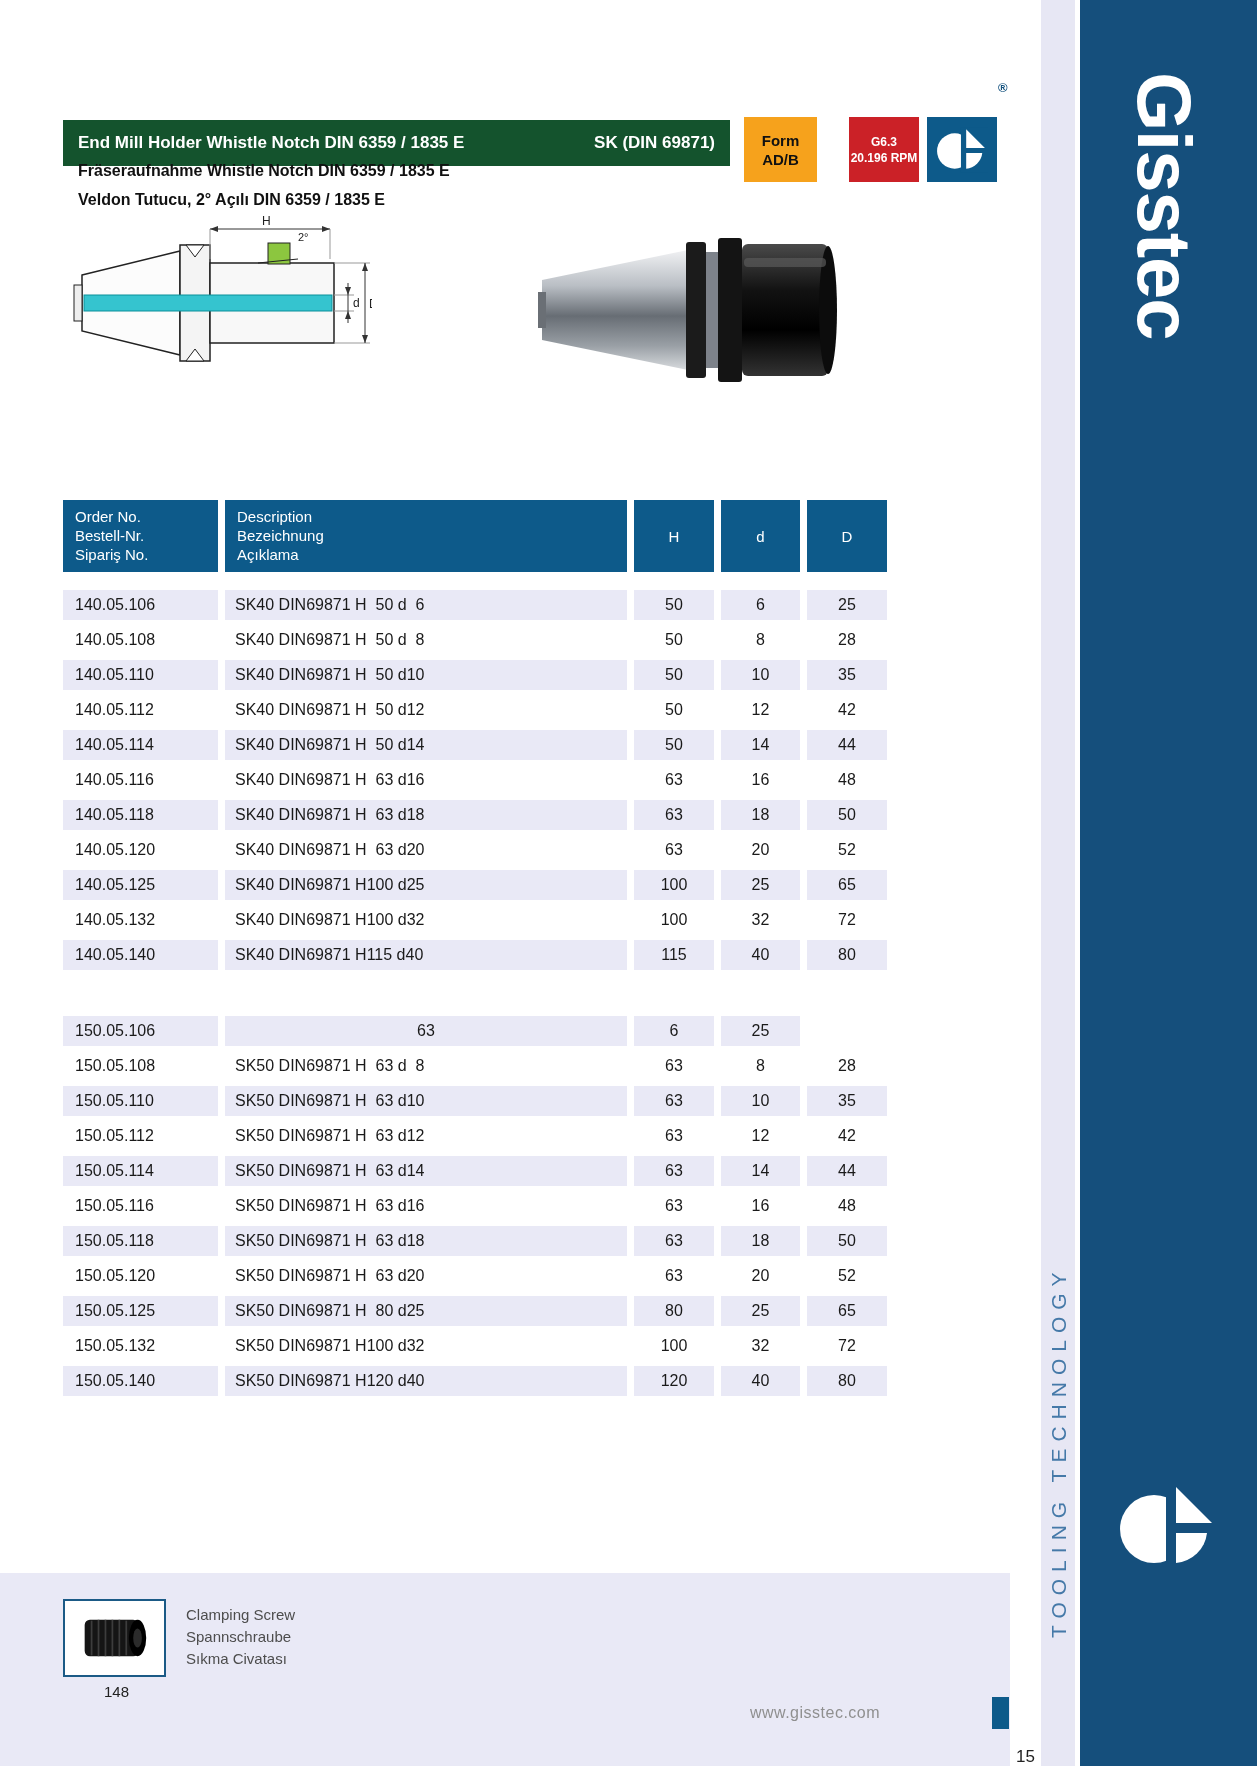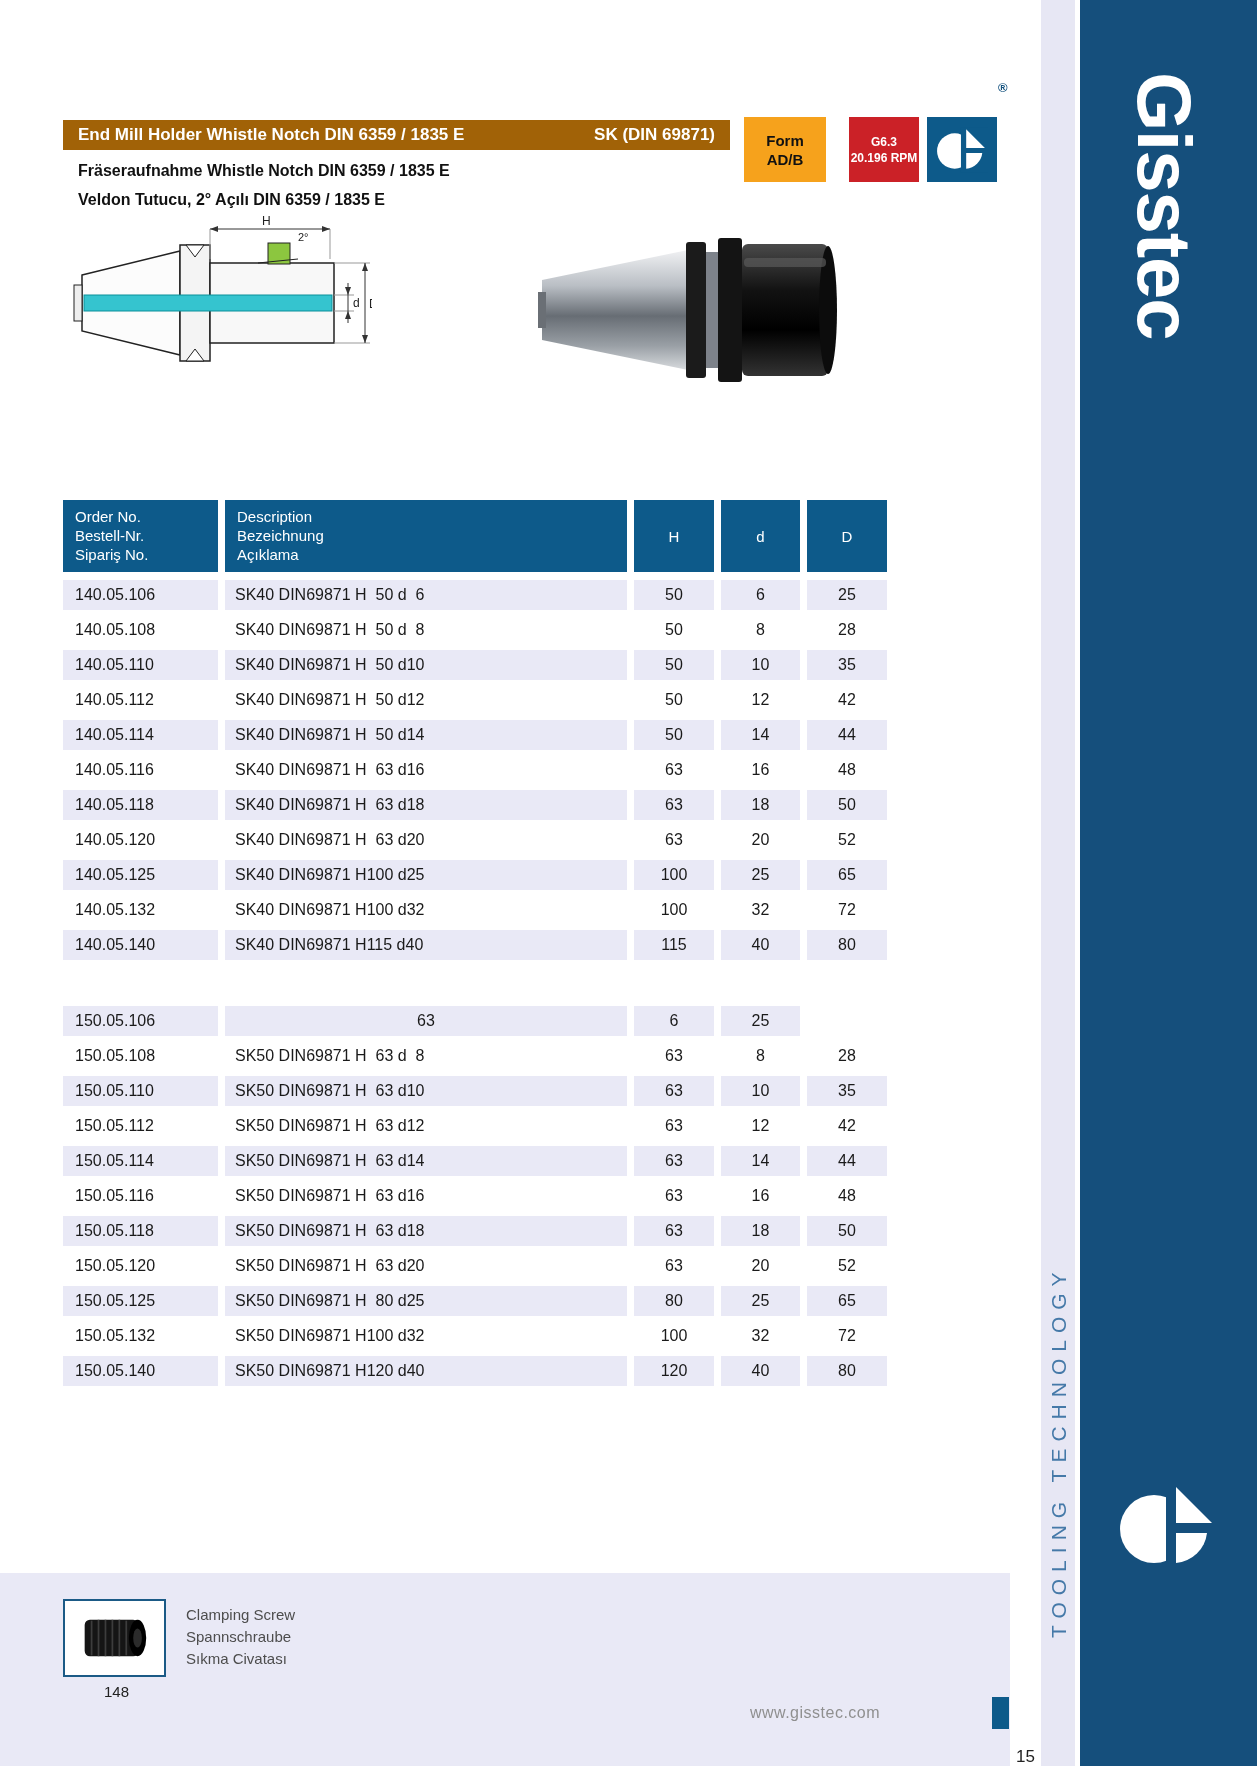--- a/index.html
+++ b/index.html
@@ -1,44 +1,44 @@
 <!DOCTYPE html>
 <html><head>
 <meta charset="utf-8">
 <style>
   html,body{margin:0;padding:0;}
   body{width:1257px;height:1766px;position:relative;background:#ffffff;
        font-family:"Liberation Sans",sans-serif;color:#1a1a1a;overflow:hidden;}
   #page{position:absolute;inset:0;}
 
   
-  .title-bar{position:absolute;left:63px;top:120px;width:667px;height:30px;
-    background:#a16207;color:#fff;display:flex;justify-content:space-between;
+  .title-bar{position:absolute;left:63px;top:120px;width:667px;height:46px;
+    background:#14532d;color:#fff;display:flex;justify-content:space-between;
     align-items:center;padding:0 15px;box-sizing:border-box;font-weight:bold;font-size:17px;}
   .subtitle{position:absolute;left:78px;font-weight:bold;font-size:16px;color:#111;}
   .sub1{top:162px;} .sub2{top:191px;}
 
   .badge{position:absolute;top:117px;height:65px;display:flex;flex-direction:column;
     justify-content:center;align-items:center;text-align:center;font-weight:bold;box-sizing:border-box;}
-  .badge-form{left:744px;width:82px;background:#f6a21c;color:#111;font-size:15px;line-height:19px;}
+  .badge-form{left:744px;width:73px;background:#f6a21c;color:#111;font-size:15px;line-height:19px;}
   .badge-balance{left:833px;width:70px;background:#cb2127;color:#fff;font-size:12px;line-height:16px;margin-left:16px;}
   .logo-square{position:absolute;left:927px;top:117px;width:70px;height:65px;background:#0d5a8a;
     display:flex;align-items:center;justify-content:center;}
 
   
   .drawing{position:absolute;left:72px;top:213px;}
   .photo{position:absolute;left:538px;top:228px;}
 
   
   .t-grid{display:grid;grid-template-columns:155px 402px 80px 79px 80px;column-gap:7px;}
   .t-head{position:absolute;left:63px;top:500px;width:824px;}
   .t-head .hc{background:#0d5a8a;color:#fff;font-size:15px;line-height:19px;height:72px;
     box-sizing:border-box;padding:7px 15px 0 12px;}
   .t-head .hc.center{display:flex;align-items:center;justify-content:center;padding:0;}
-  .t-section{position:absolute;left:63px;width:824px;}
+  .t-section{position:absolute;left:63px;width:824px;margin-top:10px;}
   .sec-sk40{top:580px;} .sec-sk50{top:1006px;}
   .t-row{height:30px;margin-bottom:5px;}
   .t-row .cell{font-size:16px;line-height:30px;color:#1a1a1a;}
   .t-row.alt .cell{background:#e9e9f6;}
   .cell.order{padding-left:12px;}
   .cell.desc{padding-left:10px;white-space:pre;}
   .cell.num{text-align:center;}
 
   
   .bottom-band{position:absolute;left:0;top:1573px;width:1010px;height:193px;background:#e9e9f6;}

